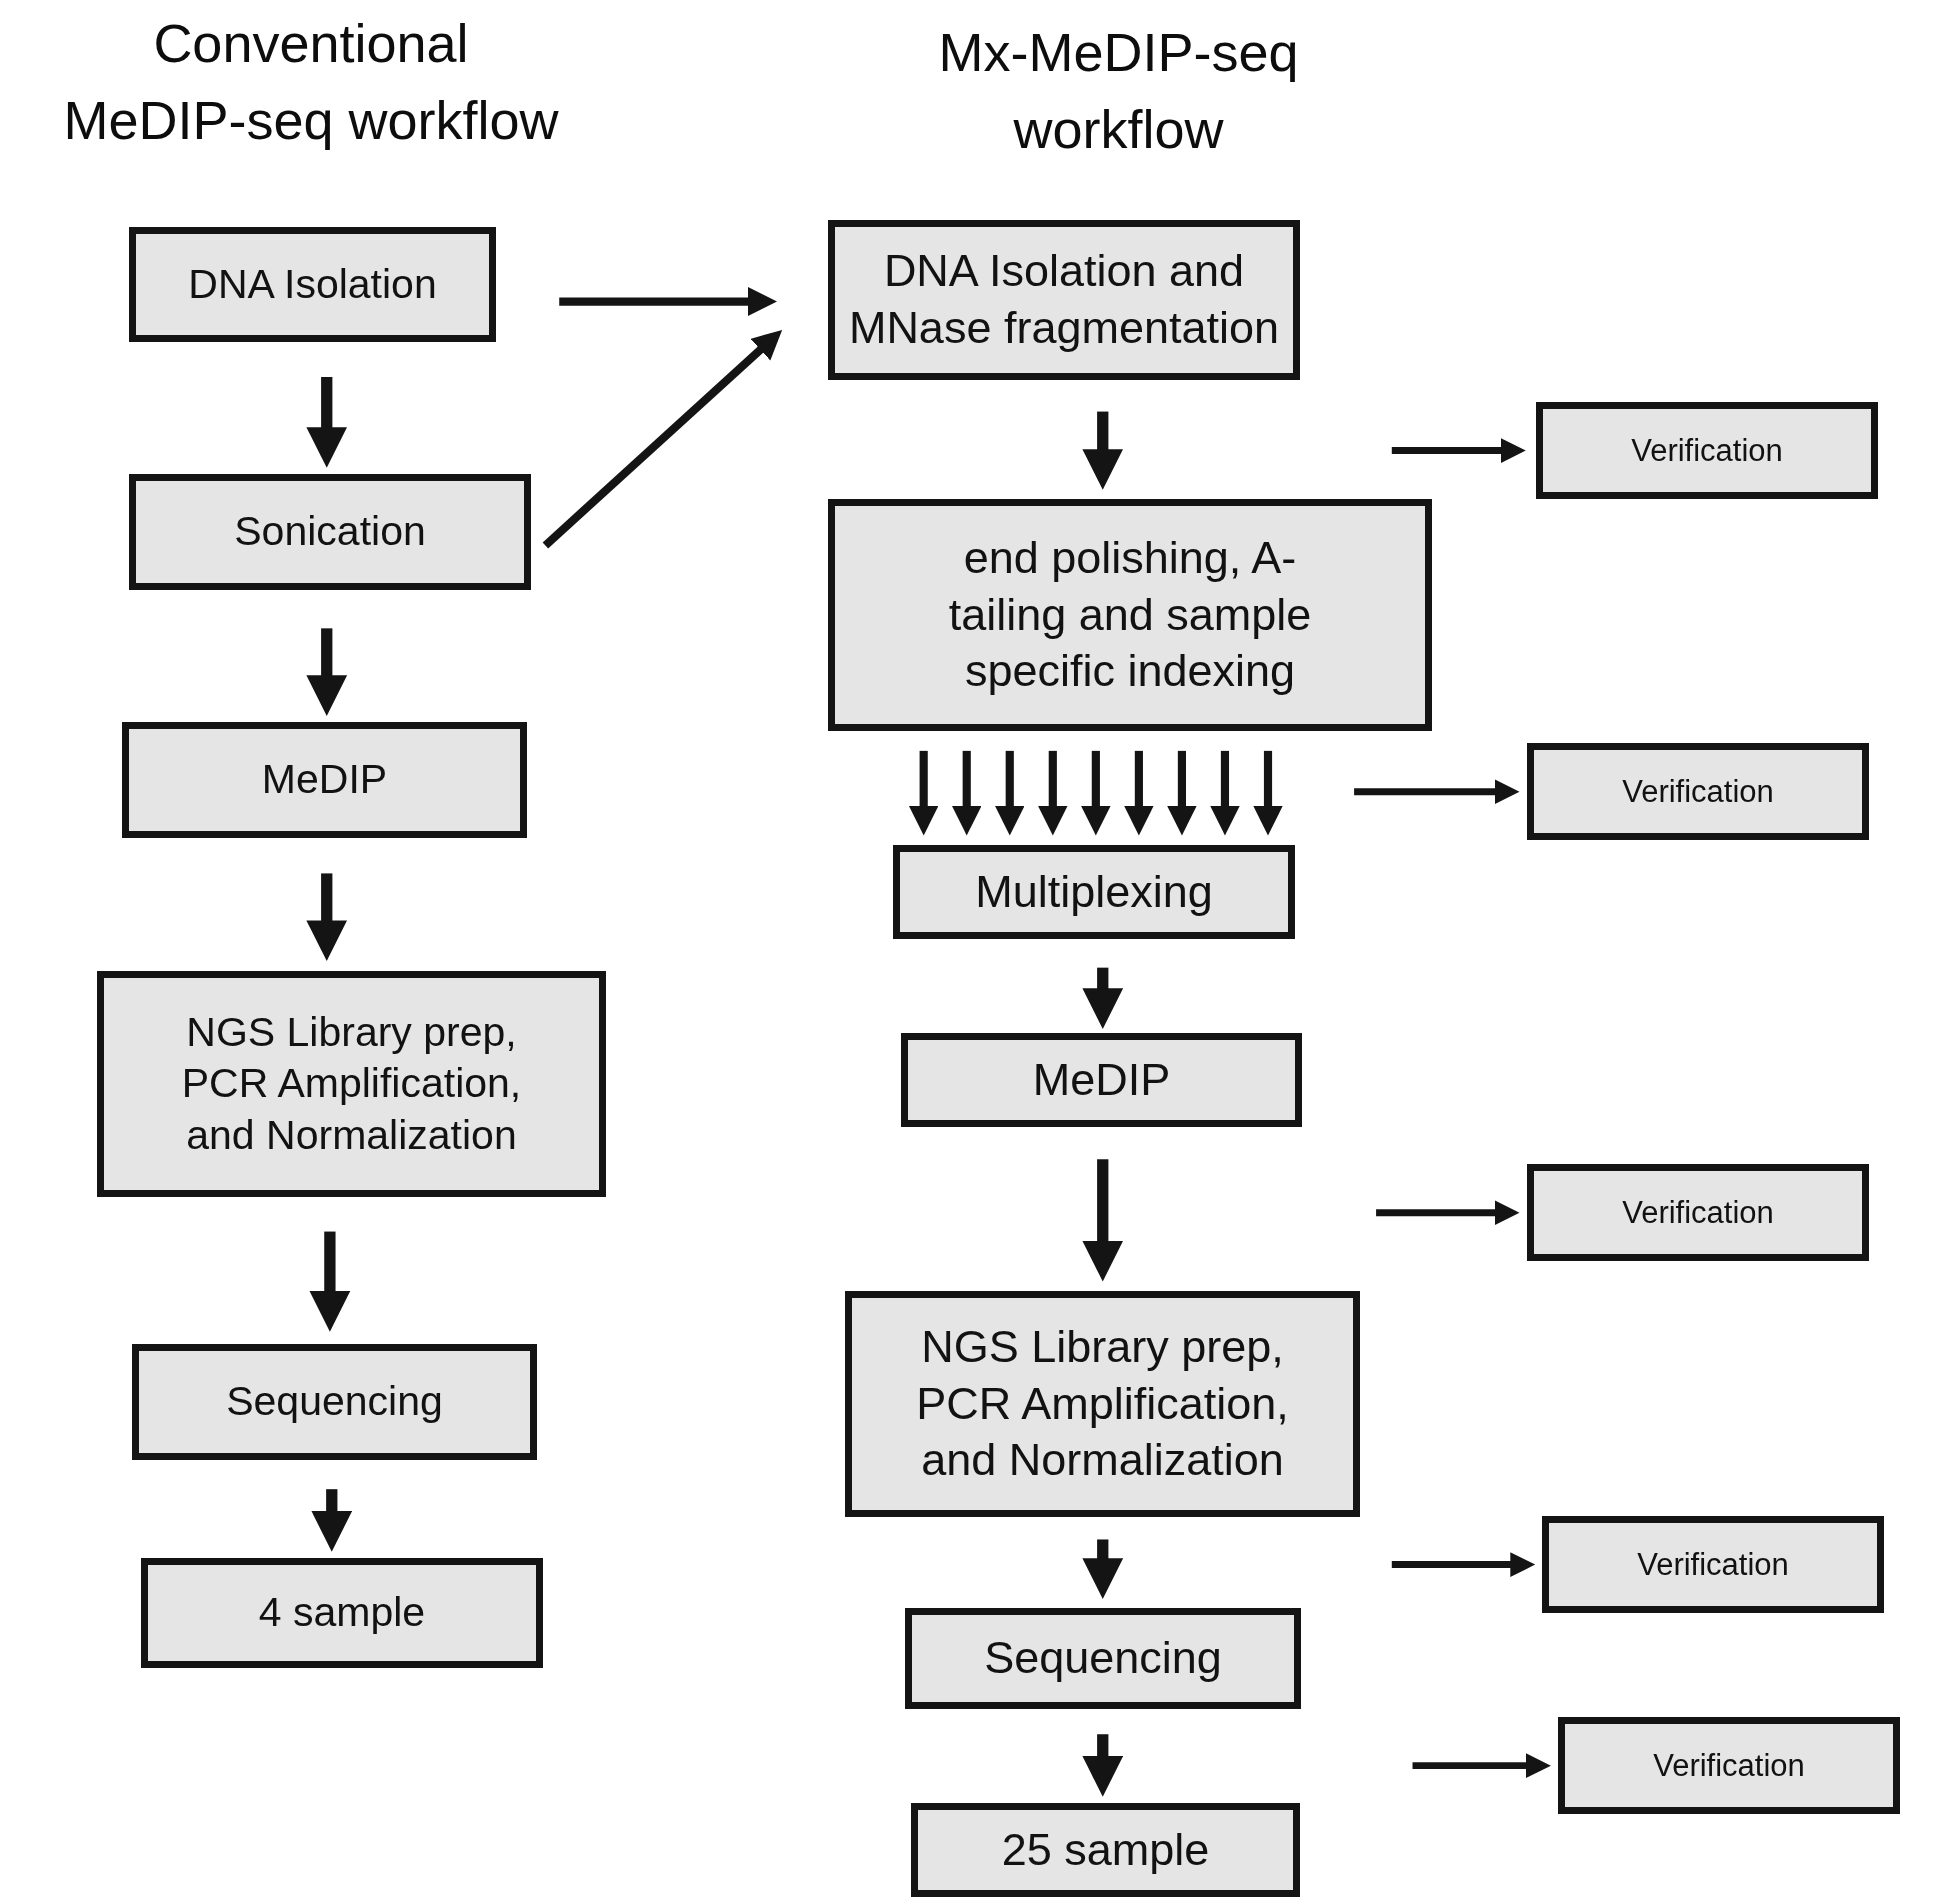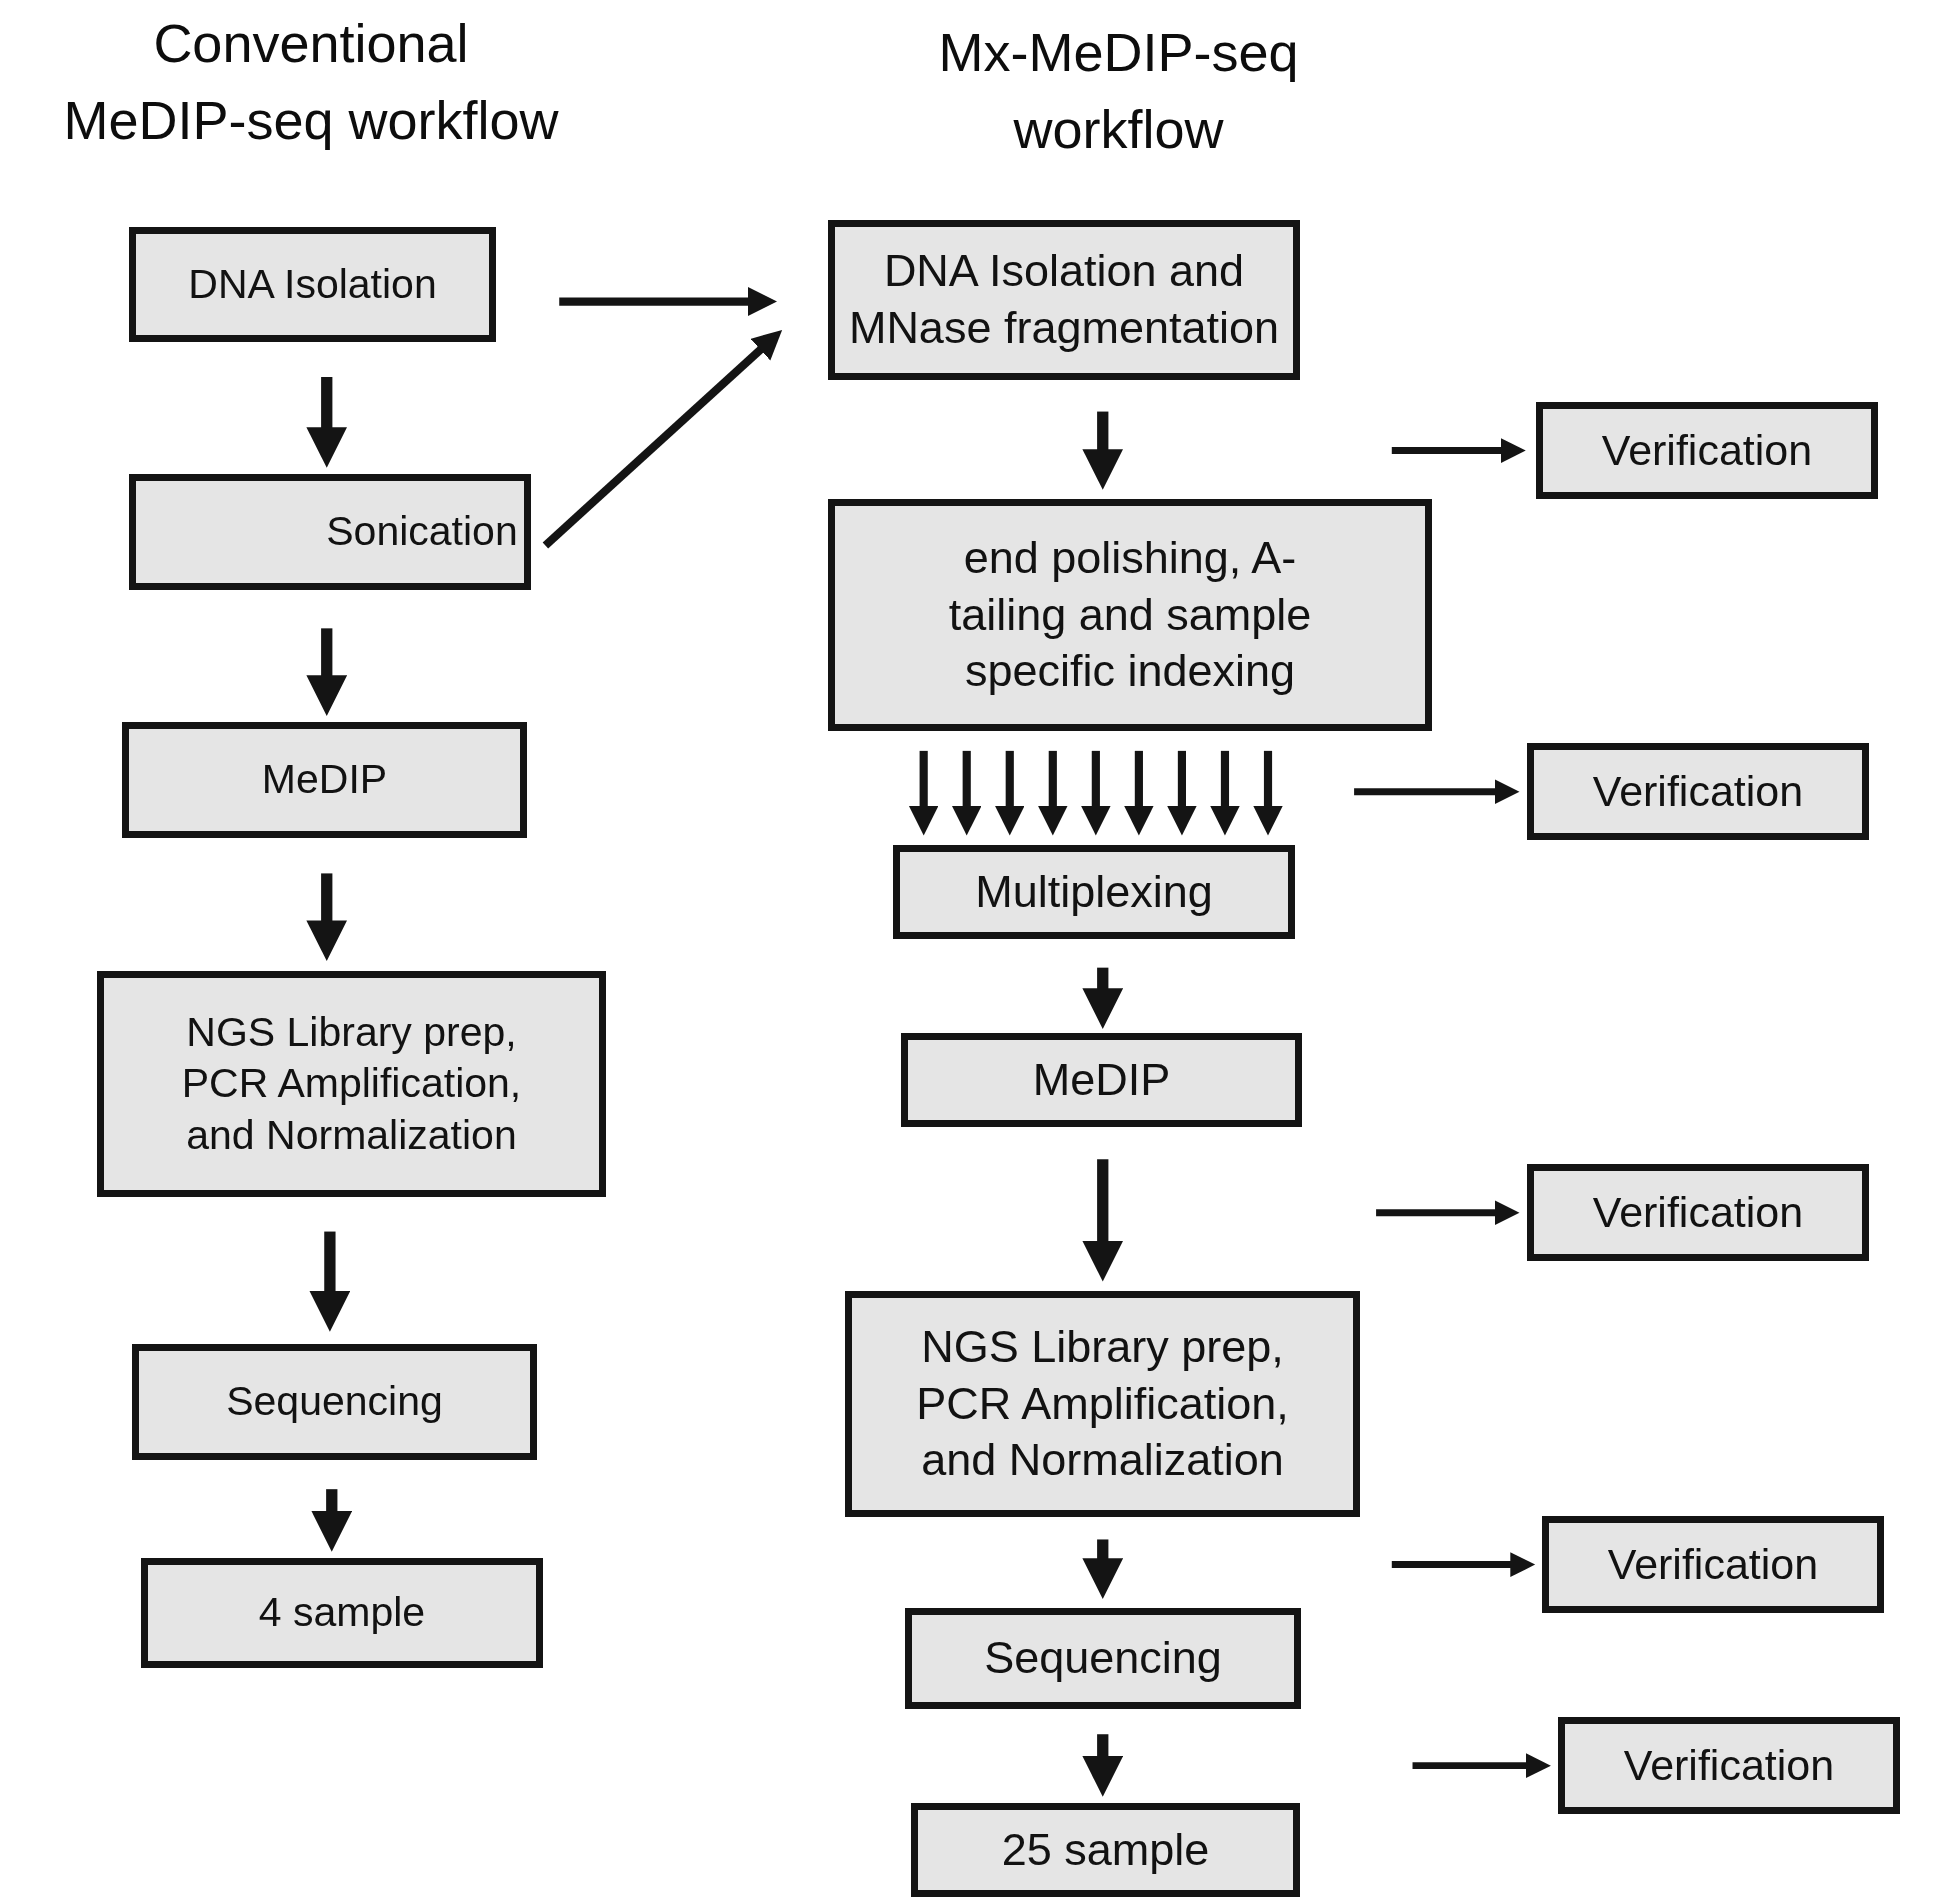--- a/index.html
+++ b/index.html
@@ -29,21 +29,21 @@
     justify-content:center;
     text-align:center;
   }
   .fbox .box-label {
     white-space:pre-line;
     line-height:1.26;
     padding:0 6.3px;
   }
   .fs-left  { font-size:41px; }
   .fs-right { font-size:45px; }
-  .fs-ver   { font-size:43px; }
+  .fs-ver   { font-size:31px; }
   svg.arrows {
     position:absolute;
     left:0; top:0;
     width:1946px; height:1902px;
     pointer-events:none;
   }
   svg.arrows line, svg.arrows path.conn {
     stroke:#141414;
     fill:none;
     marker-end:url(#ah);
@@ -98,21 +98,21 @@
     <line class="w11" x1="2215" y1="717" x2="2393" y2="717"></line>
     <line class="w11" x1="2155" y1="1260" x2="2383" y2="1260"></line>
     <line class="w11" x1="2190" y1="1930" x2="2383" y2="1930"></line>
     <line class="w11" x1="2215" y1="2490" x2="2408" y2="2490"></line>
     <line class="w11" x1="2248" y1="2810" x2="2433" y2="2810"></line>
   </svg>
 
   <div class="fbox fs-left" style="left:129px; top:227px; width:367px; height:115px;">
     <span class="box-label">DNA Isolation</span>
   </div>
-  <div class="fbox fs-left" style="left:129px; top:474px; width:402px; height:116px;justify-content:flex-end;">
+  <div class="fbox fs-left" style="left:129px; top:474px; width:402px; height:116px;">
     <span class="box-label">Sonication</span>
   </div>
   <div class="fbox fs-left" style="left:122px; top:722px; width:405px; height:116px;">
     <span class="box-label">MeDIP</span>
   </div>
   <div class="fbox fs-left" style="left:97px; top:971px; width:509px; height:226px;">
     <span class="box-label">NGS Library prep,
 PCR Amplification,
 and Normalization</span>
   </div>

